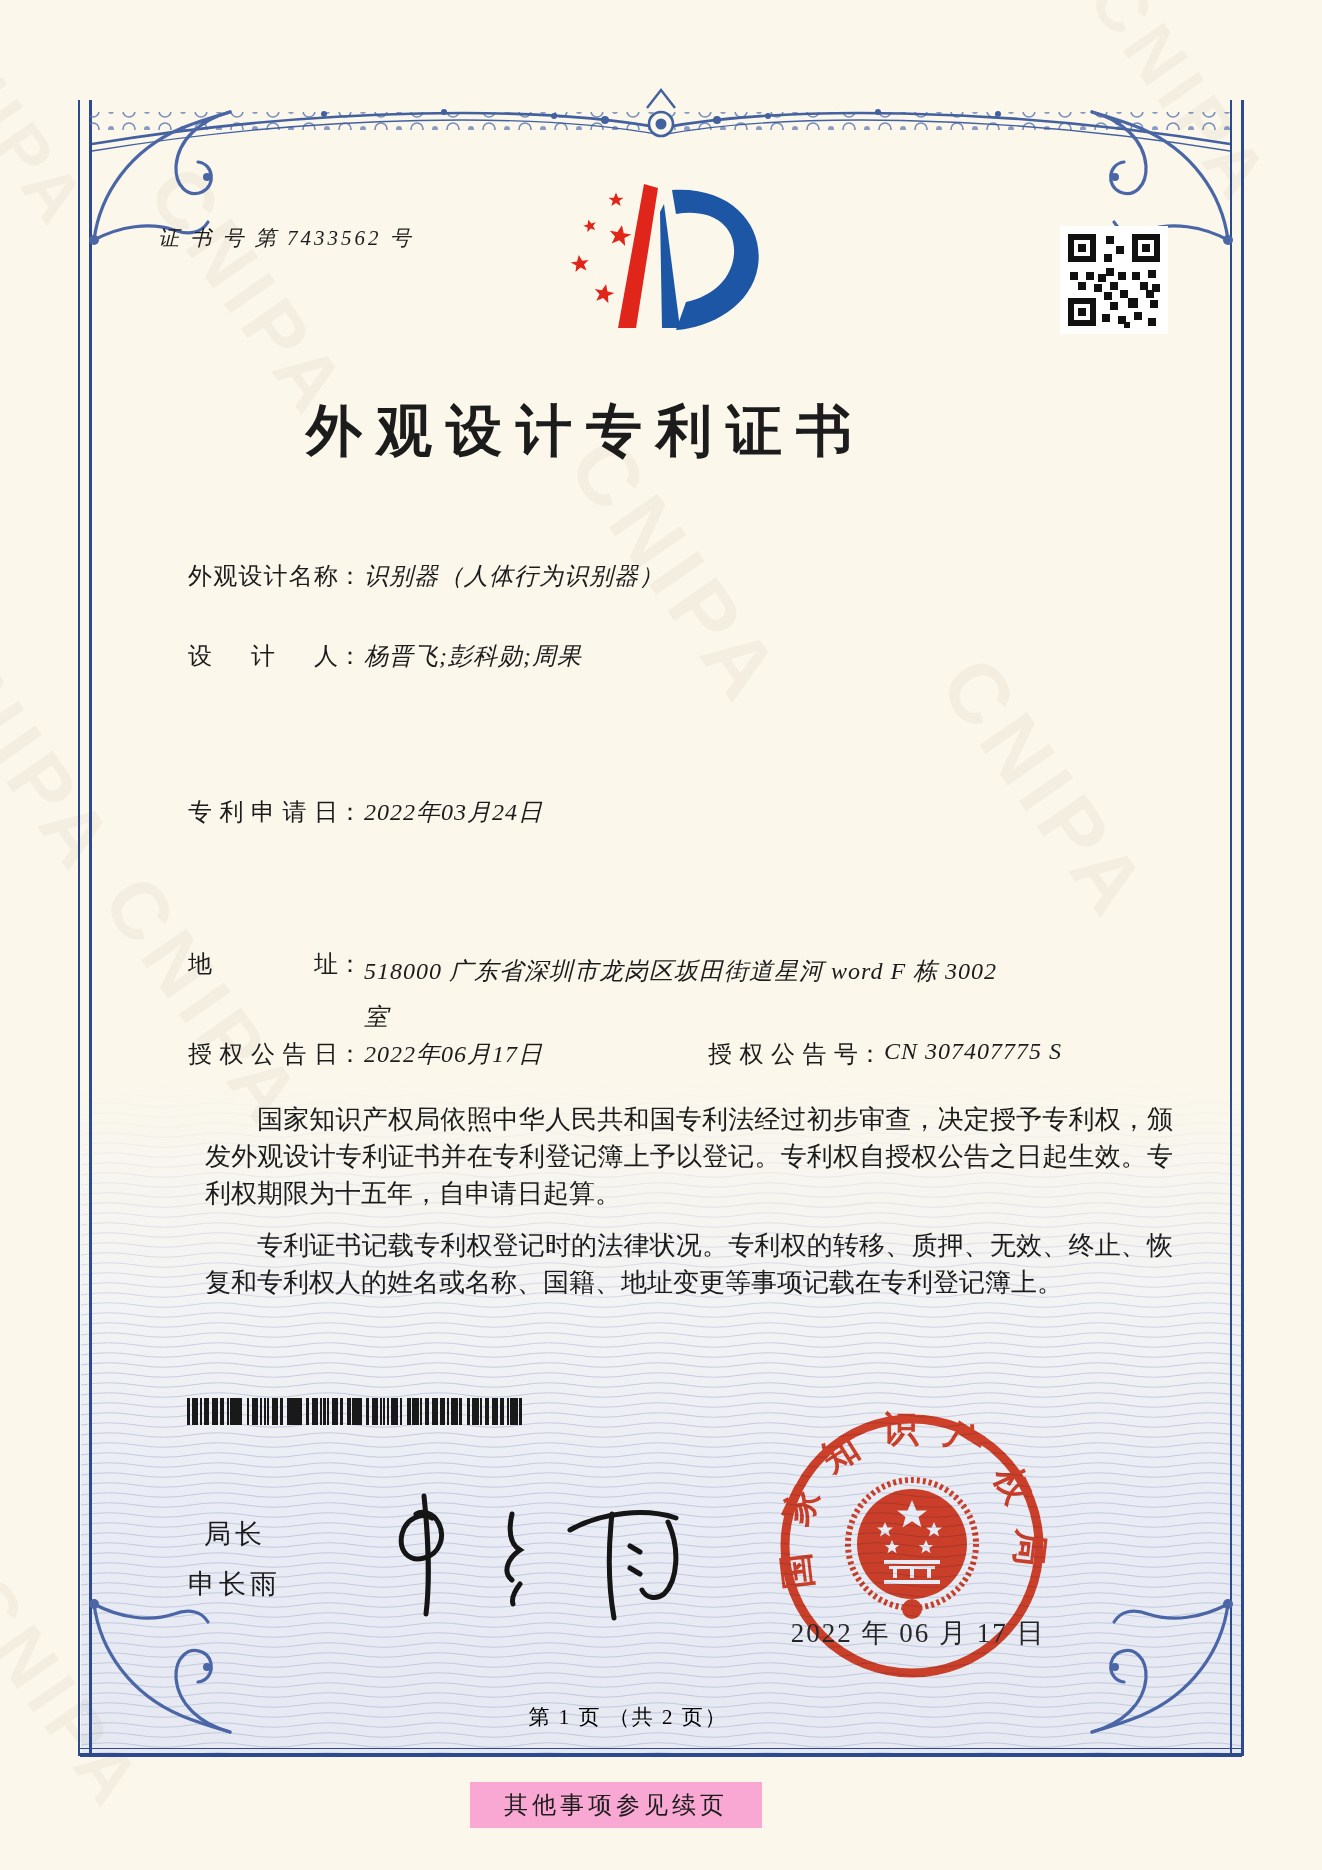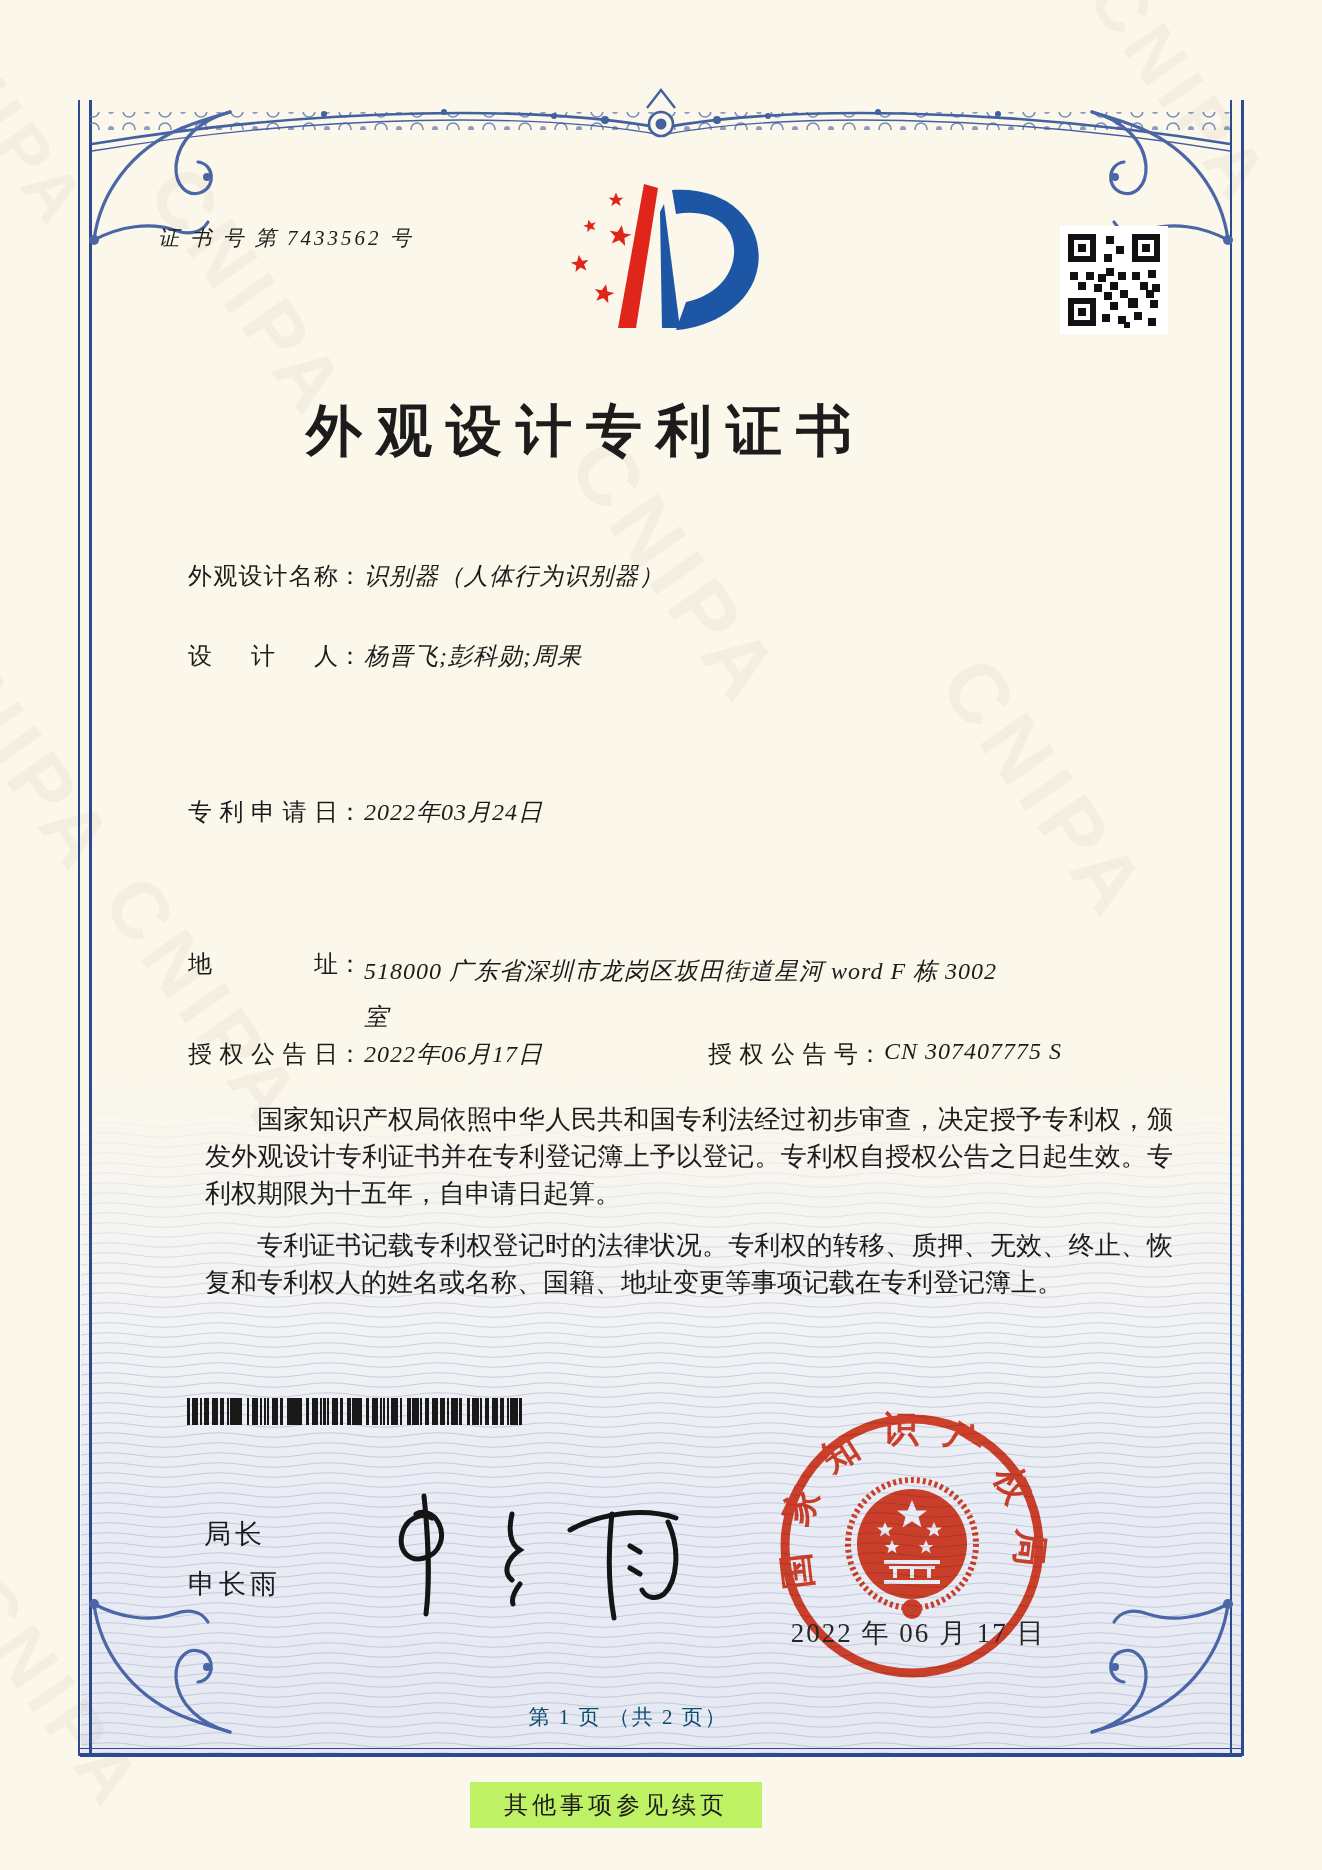--- a/index.html
+++ b/index.html
@@ -56,23 +56,23 @@
     background-image:
       repeating-linear-gradient(90deg,#191919 0 2px,transparent 2px 5px,#191919 5px 11px,transparent 11px 13px,#191919 13px 15px,transparent 15px 20px),
       repeating-linear-gradient(90deg,#191919 0 3px,transparent 3px 9px,#191919 9px 11px,transparent 11px 17px);}
   .sig-title{position:absolute;left:188px;top:1516px;z-index:3;font-size:27px;letter-spacing:4px;margin-left:16px;}
   .sig-name{position:absolute;left:188px;top:1566px;z-index:3;font-size:27px;letter-spacing:4px;}
   .sig-script{position:absolute;left:380px;top:1486px;z-index:3;}
   .seal{position:absolute;left:772px;top:1404px;z-index:4;opacity:.95;mix-blend-mode:multiply;}
 
   
   .pageind{position:absolute;left:0;top:1703px;width:1256px;text-align:center;z-index:3;
-           font-size:21px;color:#0c4a6e;letter-spacing:2px;}
+           font-size:21px;color:#000000;letter-spacing:2px;}
   .contnote{position:absolute;left:0;top:1782px;width:1232px;text-align:center;z-index:3;}
-  .contnote span{display:inline-block;background:#bef264;padding:7px 34px;font-size:24px;letter-spacing:4px;}
+  .contnote span{display:inline-block;background:#f9a8d4;padding:7px 34px;font-size:24px;letter-spacing:4px;}
 </style>
 </head>
 <body>
 
 <div class="page">
 
   <div class="wave-zone">
     <svg width="1160" height="676">
       <defs>
         <pattern id="wavep" width="220" height="10" patternUnits="userSpaceOnUse">

